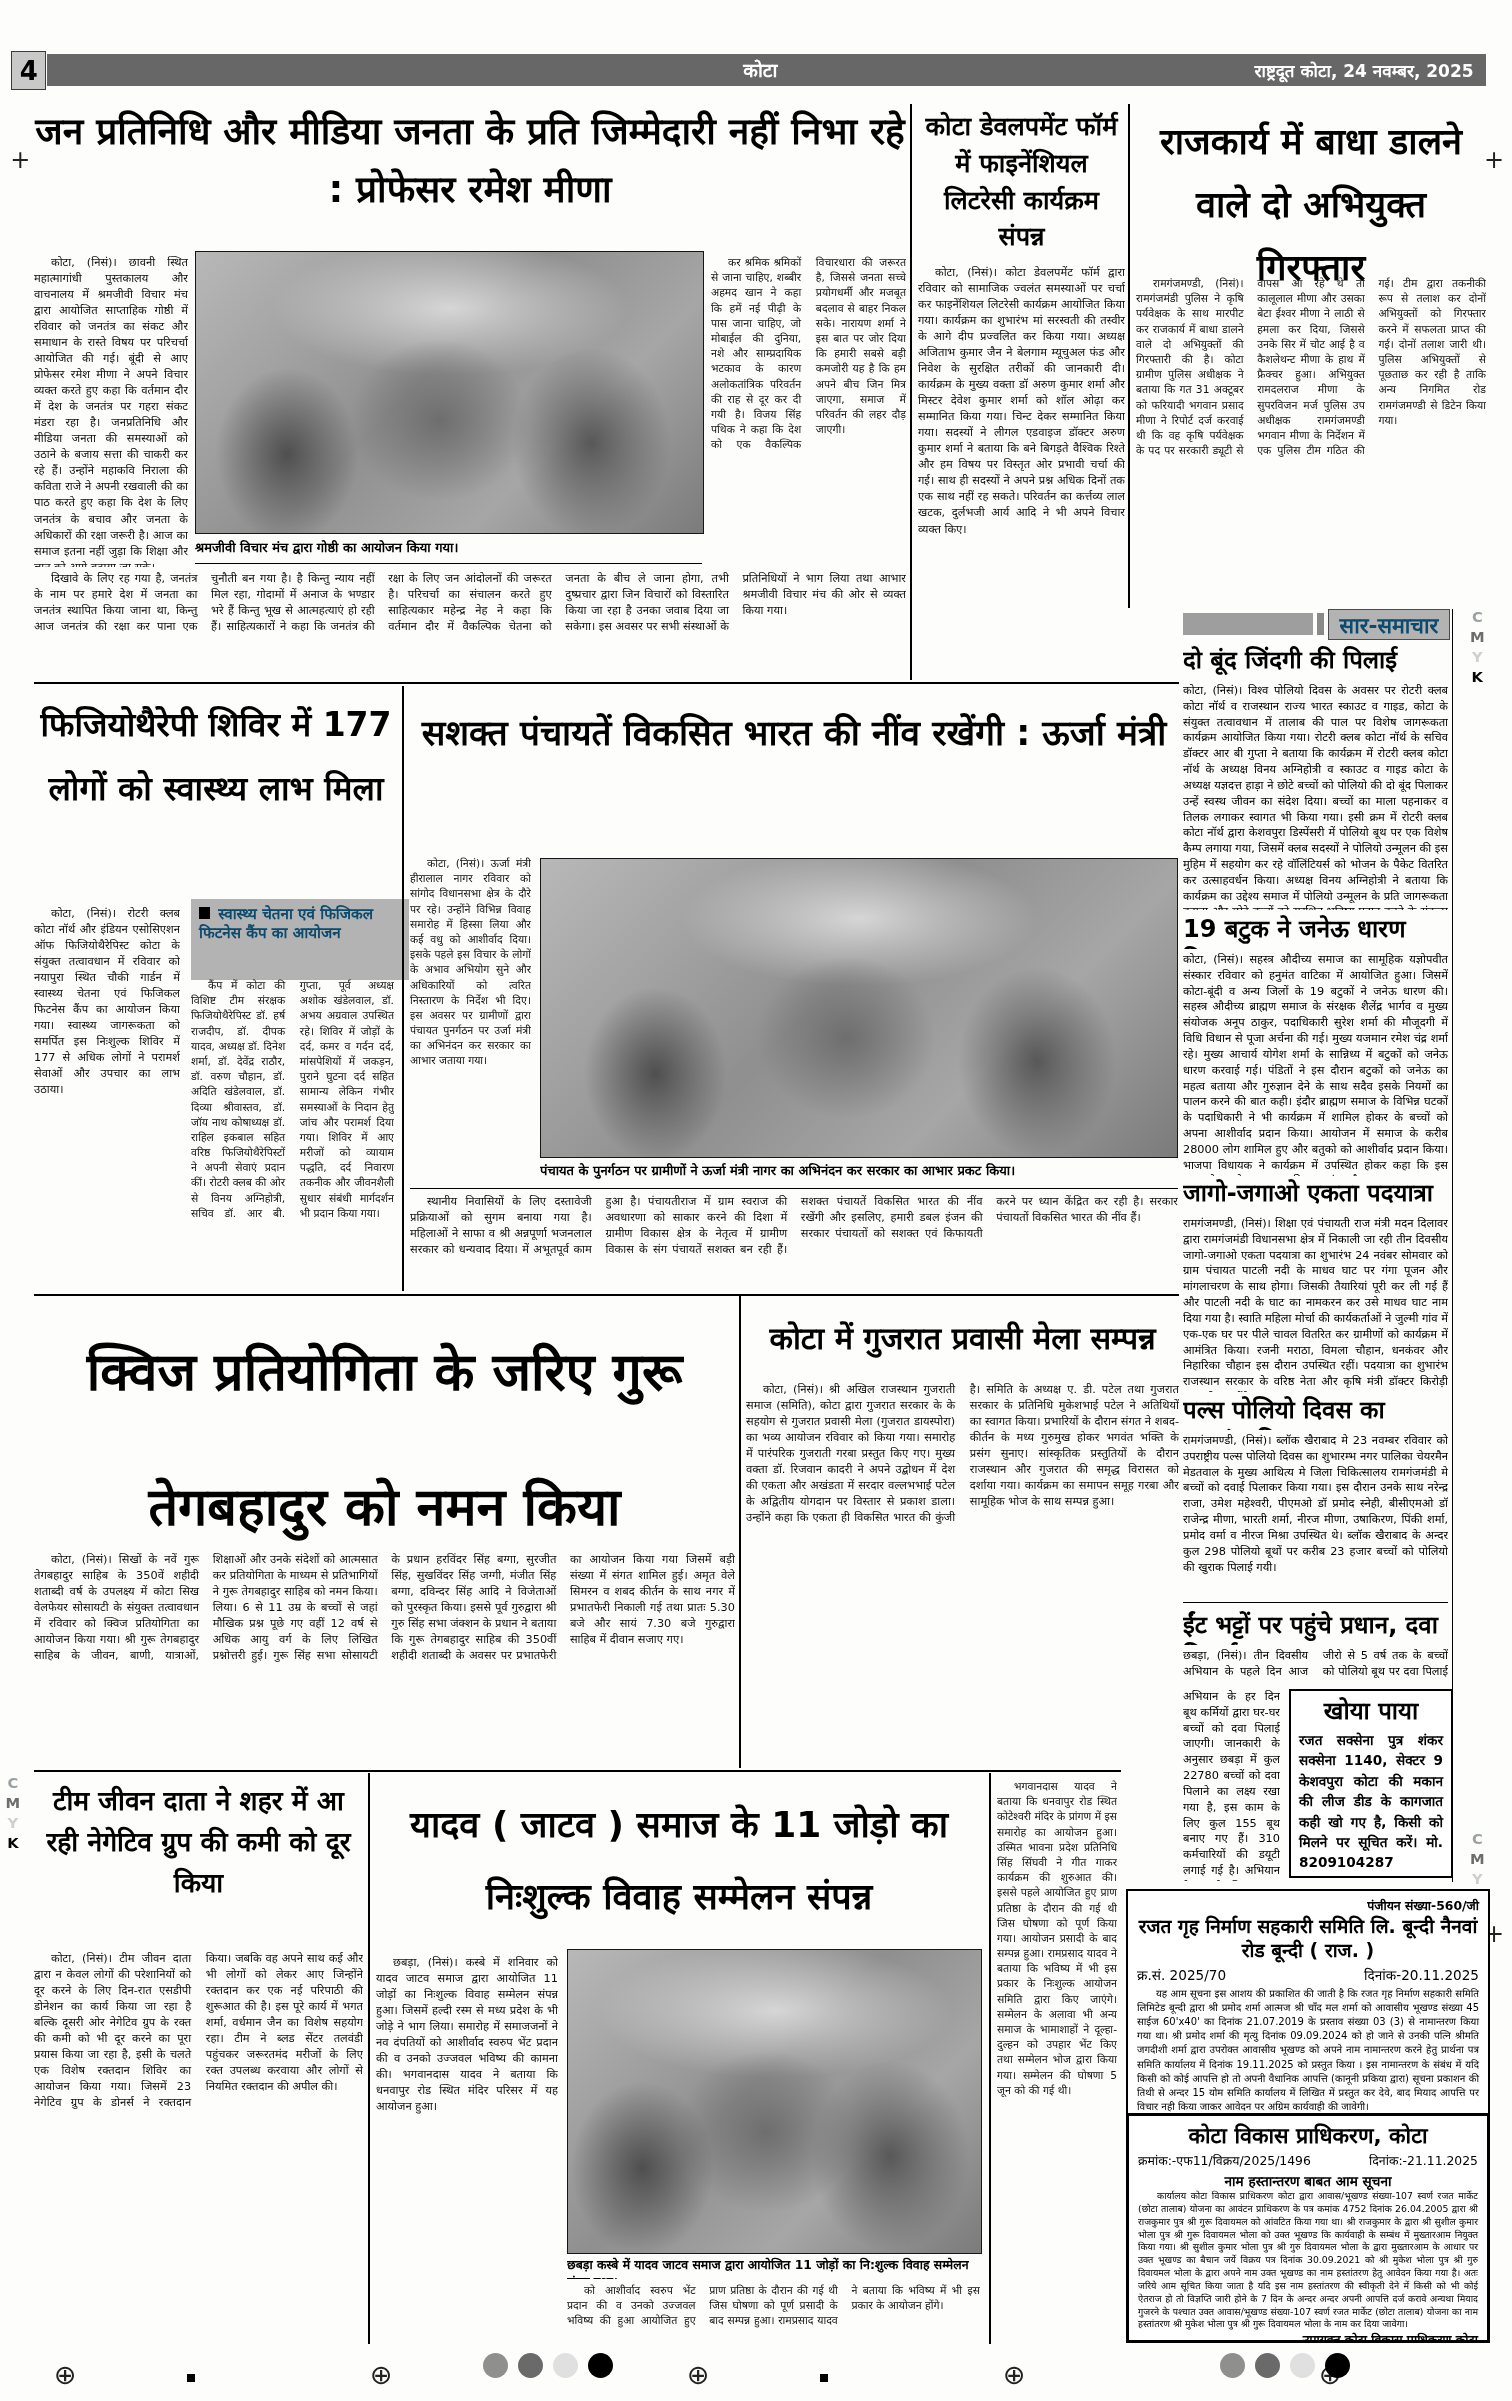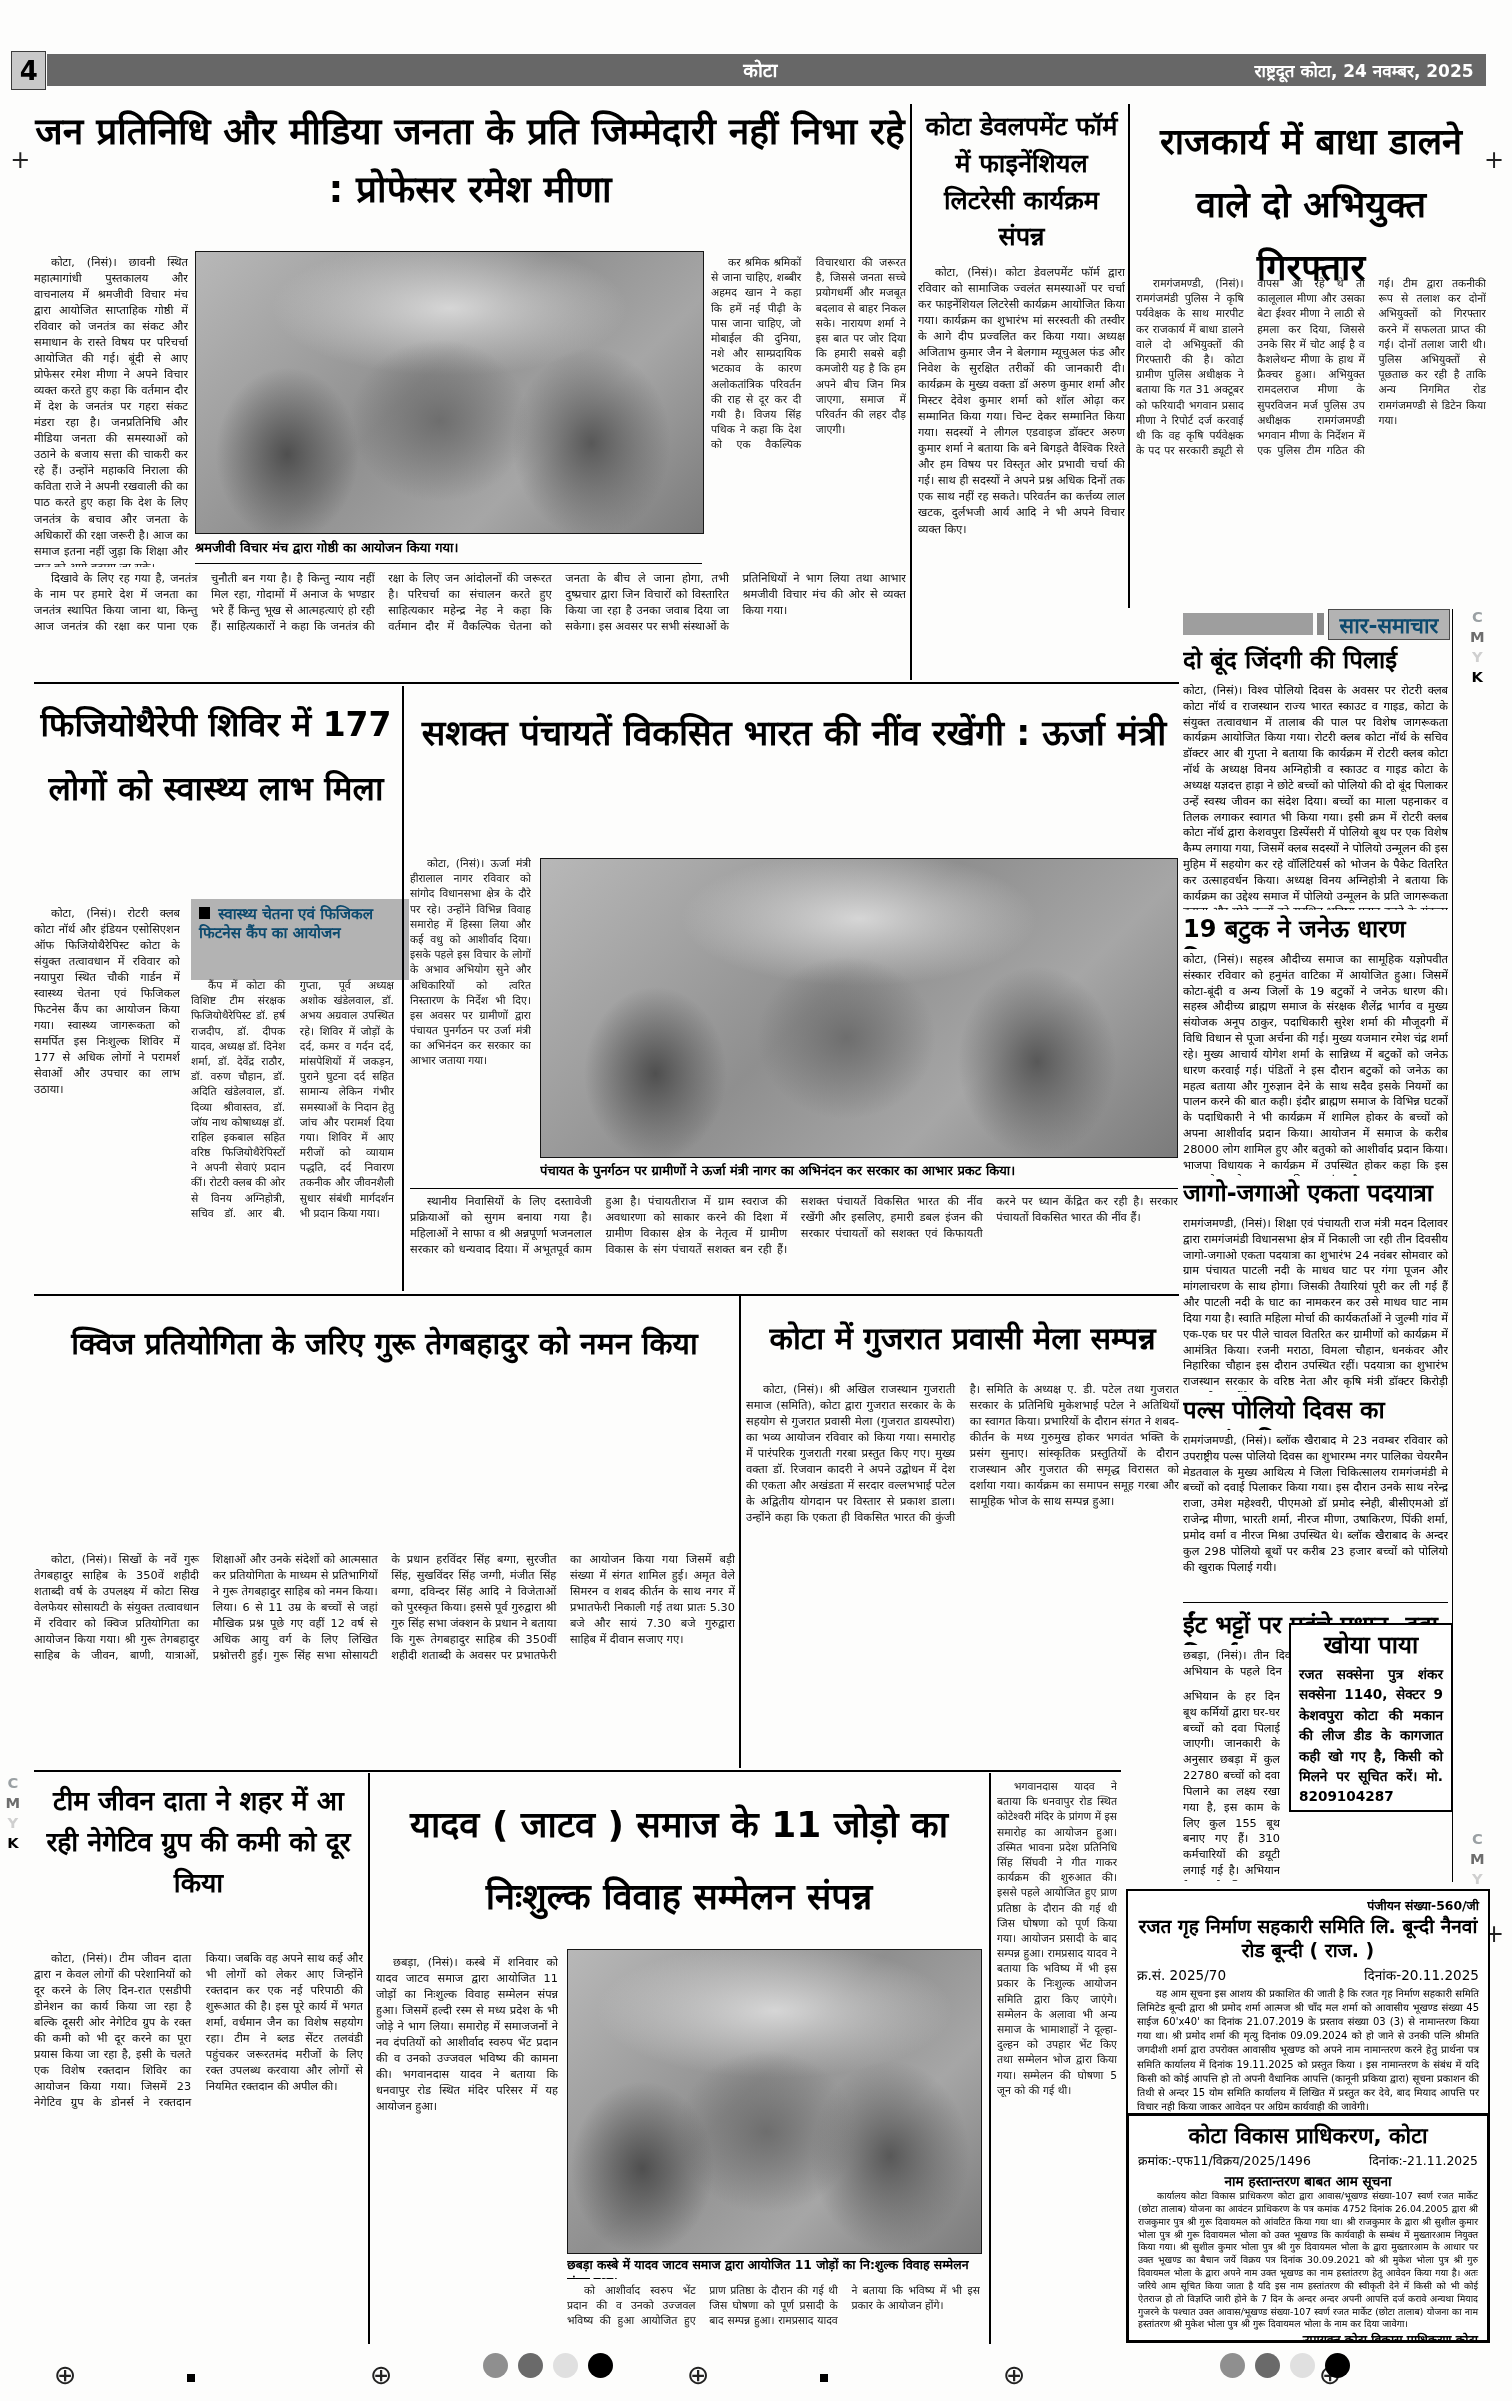--- a/index.html
+++ b/index.html
@@ -95,21 +95,21 @@
   <div class="saar-head abs" style="left:1183px;top:1178px;width:265px;height:35px;">जागो-जगाओ एकता पदयात्रा आज</div>
   <div class="saar-body abs" style="left:1183px;top:1216px;width:265px;height:176px;">रामगंजमण्डी, (निसं)। शिक्षा एवं पंचायती राज मंत्री मदन दिलावर द्वारा रामगंजमंडी विधानसभा क्षेत्र में निकाली जा रही तीन दिवसीय जागो-जगाओ एकता पदयात्रा का शुभारंभ 24 नवंबर सोमवार को ग्राम पंचायत पाटली नदी के माधव घाट पर गंगा पूजन और मांगलाचरण के साथ होगा। जिसकी तैयारियां पूरी कर ली गई हैं और पाटली नदी के घाट का नामकरन कर उसे माधव घाट नाम दिया गया है। स्वाति महिला मोर्चा की कार्यकर्ताओं ने जुल्मी गांव में एक-एक घर पर पीले चावल वितरित कर ग्रामीणों को कार्यक्रम में आमंत्रित किया। रजनी मराठा, विमला चौहान, धनकंवर और निहारिका चौहान इस दौरान उपस्थित रहीं। पदयात्रा का शुभारंभ राजस्थान सरकार के वरिष्ठ नेता और कृषि मंत्री डॉक्टर किरोड़ी लाल मीणा करेंगे।</div>
 
   <div class="saar-head abs" style="left:1183px;top:1395px;width:265px;height:35px;">पल्स पोलियो दिवस का शुभारंभ किया</div>
   <div class="saar-body abs" style="left:1183px;top:1433px;width:265px;height:169px;border-bottom:1.7px solid #000;">रामगंजमण्डी, (निसं)। ब्लॉक खैराबाद मे 23 नवम्बर रविवार को उपराष्ट्रीय पल्स पोलियो दिवस का शुभारम्भ नगर पालिका चेयरमैन मेडतवाल के मुख्य आथित्य मे जिला चिकित्सालय रामगंजमंडी मे बच्चों को दवाई पिलाकर किया गया। इस दौरान उनके साथ नरेन्द्र राजा, उमेश महेश्वरी, पीएमओ डॉ प्रमोद स्नेही, बीसीएमओ डॉ राजेन्द्र मीणा, भारती शर्मा, नीरज मीणा, उषाकिरण, पिंकी शर्मा, प्रमोद वर्मा व नीरज मिश्रा उपस्थित थे। ब्लॉक खैराबाद के अन्दर कुल 298 पोलियो बूथों पर करीब 23 हजार बच्चों को पोलियो की खुराक पिलाई गयी।</div>
 
   <div class="saar-head abs" style="left:1183px;top:1610px;width:265px;height:35px;">ईंट भट्टों पर पहुंचे प्रधान, दवा पिलाई</div>
   <div class="saar-body abs c2" style="left:1183px;top:1648px;width:265px;height:40px;">छबड़ा, (निसं)। तीन दिवसीय अभियान के पहले दिन आज जीरो से 5 वर्ष तक के बच्चों को पोलियो बूथ पर दवा पिलाई जा गई। भट्टों पर काम करने वाले गरीब मजदूरों के बच्चों को पोलियो की दवा पिलाई।</div>
   <div class="saar-body abs" style="left:1183px;top:1689px;width:97px;height:192px;">अभियान के हर दिन बूथ कर्मियों द्वारा घर-घर बच्चों को दवा पिलाई जाएगी। जानकारी के अनुसार छबड़ा में कुल 22780 बच्चों को दवा पिलाने का लक्ष्य रखा गया है, इस काम के लिए कुल 155 बूथ बनाए गए हैं। 310 कर्मचारियों की डयूटी लगाई गई है। अभियान के पहले दिन छबड़ा प्रधान हरिओम नागर द्वारा ईंट</div>
 
-  <div class="khoya" style="left:1289px;top:1623px;width:144px;height:176px;">
+  <div class="khoya" style="left:1289px;top:1689px;width:144px;height:176px;">
     <div style="font-size:24px;font-weight:bold;text-align:center;line-height:1.3;">खोया पाया</div>
     <div style="font-size:13.6px;font-weight:bold;line-height:1.5;text-align:justify;margin-top:3.4px;">रजत सक्सेना पुत्र शंकर सक्सेना 1140, सेक्टर 9 केशवपुरा कोटा की मकान की लीज डीड के कागजात कही खो गए है, किसी को मिलने पर सूचित करें। मो. 8209104287</div>
   </div>
 
   <div class="hl abs" style="left:34px;top:693px;width:364px;height:204px;font-size:33px;line-height:1.95;">फिजियोथैरेपी शिविर में 177 लोगों को स्वास्थ्य लाभ मिला</div>
   <div class="graybox" style="left:191px;top:899px;width:202px;height:70px;padding:5.6px 8px;font-size:15.2px;line-height:1.3;">
     <span style="display:inline-block;width:11.3px;height:11.3px;background:#000;margin-right:8px;"></span><span>स्वास्थ्य चेतना एवं फिजिकल फिटनेस कैंप का आयोजन</span>
   </div>
   <div class="body abs" style="left:34px;top:906px;width:146px;height:385px;">कोटा, (निसं)। रोटरी क्लब कोटा नॉर्थ और इंडियन एसोसिएशन ऑफ फिजियोथैरेपिस्ट कोटा के संयुक्त तत्वावधान में रविवार को नयापुरा स्थित चौकी गार्डन में स्वास्थ्य चेतना एवं फिजिकल फिटनेस कैंप का आयोजन किया गया। स्वास्थ्य जागरूकता को समर्पित इस निःशुल्क शिविर में 177 से अधिक लोगों ने परामर्श सेवाओं और उपचार का लाभ उठाया।</div>
   <div class="body abs c2" style="left:191px;top:978px;width:203px;height:313px;font-size:10.7px;">कैंप में कोटा की विशिष्ट टीम संरक्षक फिजियोथैरेपिस्ट डॉ. हर्ष राजदीप, डॉ. दीपक यादव, अध्यक्ष डॉ. दिनेश शर्मा, डॉ. देवेंद्र राठौर, डॉ. वरुण चौहान, डॉ. अदिति खंडेलवाल, डॉ. दिव्या श्रीवास्तव, डॉ. जॉय नाथ कोषाध्यक्ष डॉ. राहिल इकबाल सहित वरिष्ठ फिजियोथैरेपिस्टों ने अपनी सेवाएं प्रदान कीं। रोटरी क्लब की ओर से विनय अग्निहोत्री, सचिव डॉ. आर बी. गुप्ता, पूर्व अध्यक्ष अशोक खंडेलवाल, डॉ. अभय अग्रवाल उपस्थित रहे। शिविर में जोड़ों के दर्द, कमर व गर्दन दर्द, मांसपेशियों में जकड़न, पुराने घुटना दर्द सहित सामान्य लेकिन गंभीर समस्याओं के निदान हेतु जांच और परामर्श दिया गया। शिविर में आए मरीजों को व्यायाम पद्धति, दर्द निवारण तकनीक और जीवनशैली सुधार संबंधी मार्गदर्शन भी प्रदान किया गया।</div>
@@ -118,21 +118,21 @@
 
   <div class="hl abs" style="left:410px;top:699px;width:768px;height:145px;font-size:35px;line-height:1.95;">सशक्त पंचायतें विकसित भारत की नींव रखेंगी : ऊर्जा मंत्री</div>
   <div class="body abs" style="left:410px;top:856px;width:121px;height:300px;font-size:10.7px;">कोटा, (निसं)। ऊर्जा मंत्री हीरालाल नागर रविवार को सांगोद विधानसभा क्षेत्र के दौरे पर रहे। उन्होंने विभिन्न विवाह समारोह में हिस्सा लिया और कई वधु को आशीर्वाद दिया। इसके पहले इस विचार के लोगों के अभाव अभियोग सुने और अधिकारियों को त्वरित निस्तारण के निर्देश भी दिए। इस अवसर पर ग्रामीणों द्वारा पंचायत पुनर्गठन पर उर्जा मंत्री का अभिनंदन कर सरकार का आभार जताया गया।</div>
   <div class="photo" style="left:540px;top:858px;width:636px;height:298px;"></div>
   <div class="caption" style="left:540px;top:1161px;width:636px;height:24px;">पंचायत के पुनर्गठन पर ग्रामीणों ने ऊर्जा मंत्री नागर का अभिनंदन कर सरकार का आभार प्रकट किया।</div>
   <div class="hrule" style="left:410px;top:1188px;width:768px;height:1.1px;"></div>
   <div class="body abs c4" style="left:410px;top:1194px;width:768px;height:97px;">स्थानीय निवासियों के लिए दस्तावेजी प्रक्रियाओं को सुगम बनाया गया है। महिलाओं ने साफा व श्री अन्नपूर्णा भजनलाल सरकार को धन्यवाद दिया। में अभूतपूर्व काम हुआ है। पंचायतीराज में ग्राम स्वराज की अवधारणा को साकार करने की दिशा में ग्रामीण विकास क्षेत्र के नेतृत्व में ग्रामीण विकास के संग पंचायतें सशक्त बन रही हैं। सशक्त पंचायतें विकसित भारत की नींव रखेंगी और इसलिए, हमारी डबल इंजन की सरकार पंचायतों को सशक्त एवं किफायती करने पर ध्यान केंद्रित कर रही है। सरकार पंचायतों विकसित भारत की नींव हैं।</div>
 
   <div class="hrule" style="left:34px;top:1294px;width:1145px;"></div>
 
-  <div class="hl abs" style="left:34px;top:1305px;width:701px;height:237px;font-size:30px;line-height:2.6;">क्विज प्रतियोगिता के जरिए गुरू तेगबहादुर को नमन किया</div>
+  <div class="hl abs" style="left:34px;top:1305px;width:701px;height:237px;font-size:52px;line-height:2.6;">क्विज प्रतियोगिता के जरिए गुरू तेगबहादुर को नमन किया</div>
   <div class="body abs c4" style="left:34px;top:1552px;width:701px;height:216px;">कोटा, (निसं)। सिखों के नवें गुरू तेगबहादुर साहिब के 350वें शहीदी शताब्दी वर्ष के उपलक्ष्य में कोटा सिख वेलफेयर सोसायटी के संयुक्त तत्वावधान में रविवार को क्विज प्रतियोगिता का आयोजन किया गया। श्री गुरू तेगबहादुर साहिब के जीवन, बाणी, यात्राओं, शिक्षाओं और उनके संदेशों को आत्मसात कर प्रतियोगिता के माध्यम से प्रतिभागियों ने गुरू तेगबहादुर साहिब को नमन किया। लिया। 6 से 11 उम्र के बच्चों से जहां मौखिक प्रश्न पूछे गए वहीं 12 वर्ष से अधिक आयु वर्ग के लिए लिखित प्रश्नोत्तरी हुई। गुरू सिंह सभा सोसायटी के प्रधान हरविंदर सिंह बग्गा, सुरजीत सिंह, सुखविंदर सिंह जग्गी, मंजीत सिंह बग्गा, दविन्दर सिंह आदि ने विजेताओं को पुरस्कृत किया। इससे पूर्व गुरुद्वारा श्री गुरु सिंह सभा जंक्शन के प्रधान ने बताया कि गुरू तेगबहादुर साहिब की 350वीं शहीदी शताब्दी के अवसर पर प्रभातफेरी का आयोजन किया गया जिसमें बड़ी संख्या में संगत शामिल हुई। अमृत वेले सिमरन व शबद कीर्तन के साथ नगर में प्रभातफेरी निकाली गई तथा प्रातः 5.30 बजे और सायं 7.30 बजे गुरुद्वारा साहिब में दीवान सजाए गए।</div>
 
   <div class="vrule" style="left:739px;top:1296px;height:472px;"></div>
 
   <div class="hl abs" style="left:746px;top:1316px;width:433px;height:56px;font-size:30.5px;">कोटा में गुजरात प्रवासी मेला सम्पन्न</div>
   <div class="body abs c2" style="left:746px;top:1382px;width:433px;height:385px;">कोटा, (निसं)। श्री अखिल राजस्थान गुजराती समाज (समिति), कोटा द्वारा गुजरात सरकार के के सहयोग से गुजरात प्रवासी मेला (गुजरात डायस्पोरा) का भव्य आयोजन रविवार को किया गया। समारोह में पारंपरिक गुजराती गरबा प्रस्तुत किए गए। मुख्य वक्ता डॉ. रिजवान कादरी ने अपने उद्बोधन में देश की एकता और अखंडता में सरदार वल्लभभाई पटेल के अद्वितीय योगदान पर विस्तार से प्रकाश डाला। उन्होंने कहा कि एकता ही विकसित भारत की कुंजी है। समिति के अध्यक्ष ए. डी. पटेल तथा गुजरात सरकार के प्रतिनिधि मुकेशभाई पटेल ने अतिथियों का स्वागत किया। प्रभारियों के दौरान संगत ने शबद-कीर्तन के मध्य गुरुमुख होकर भगवंत भक्ति के प्रसंग सुनाए। सांस्कृतिक प्रस्तुतियों के दौरान राजस्थान और गुजरात की समृद्ध विरासत को दर्शाया गया। कार्यक्रम का समापन समूह गरबा और सामूहिक भोज के साथ सम्पन्न हुआ।</div>
 
   <div class="hrule" style="left:34px;top:1770px;width:1087px;"></div>
 
   <div class="cmyk abs" style="left:5.6px;top:1773px;">

